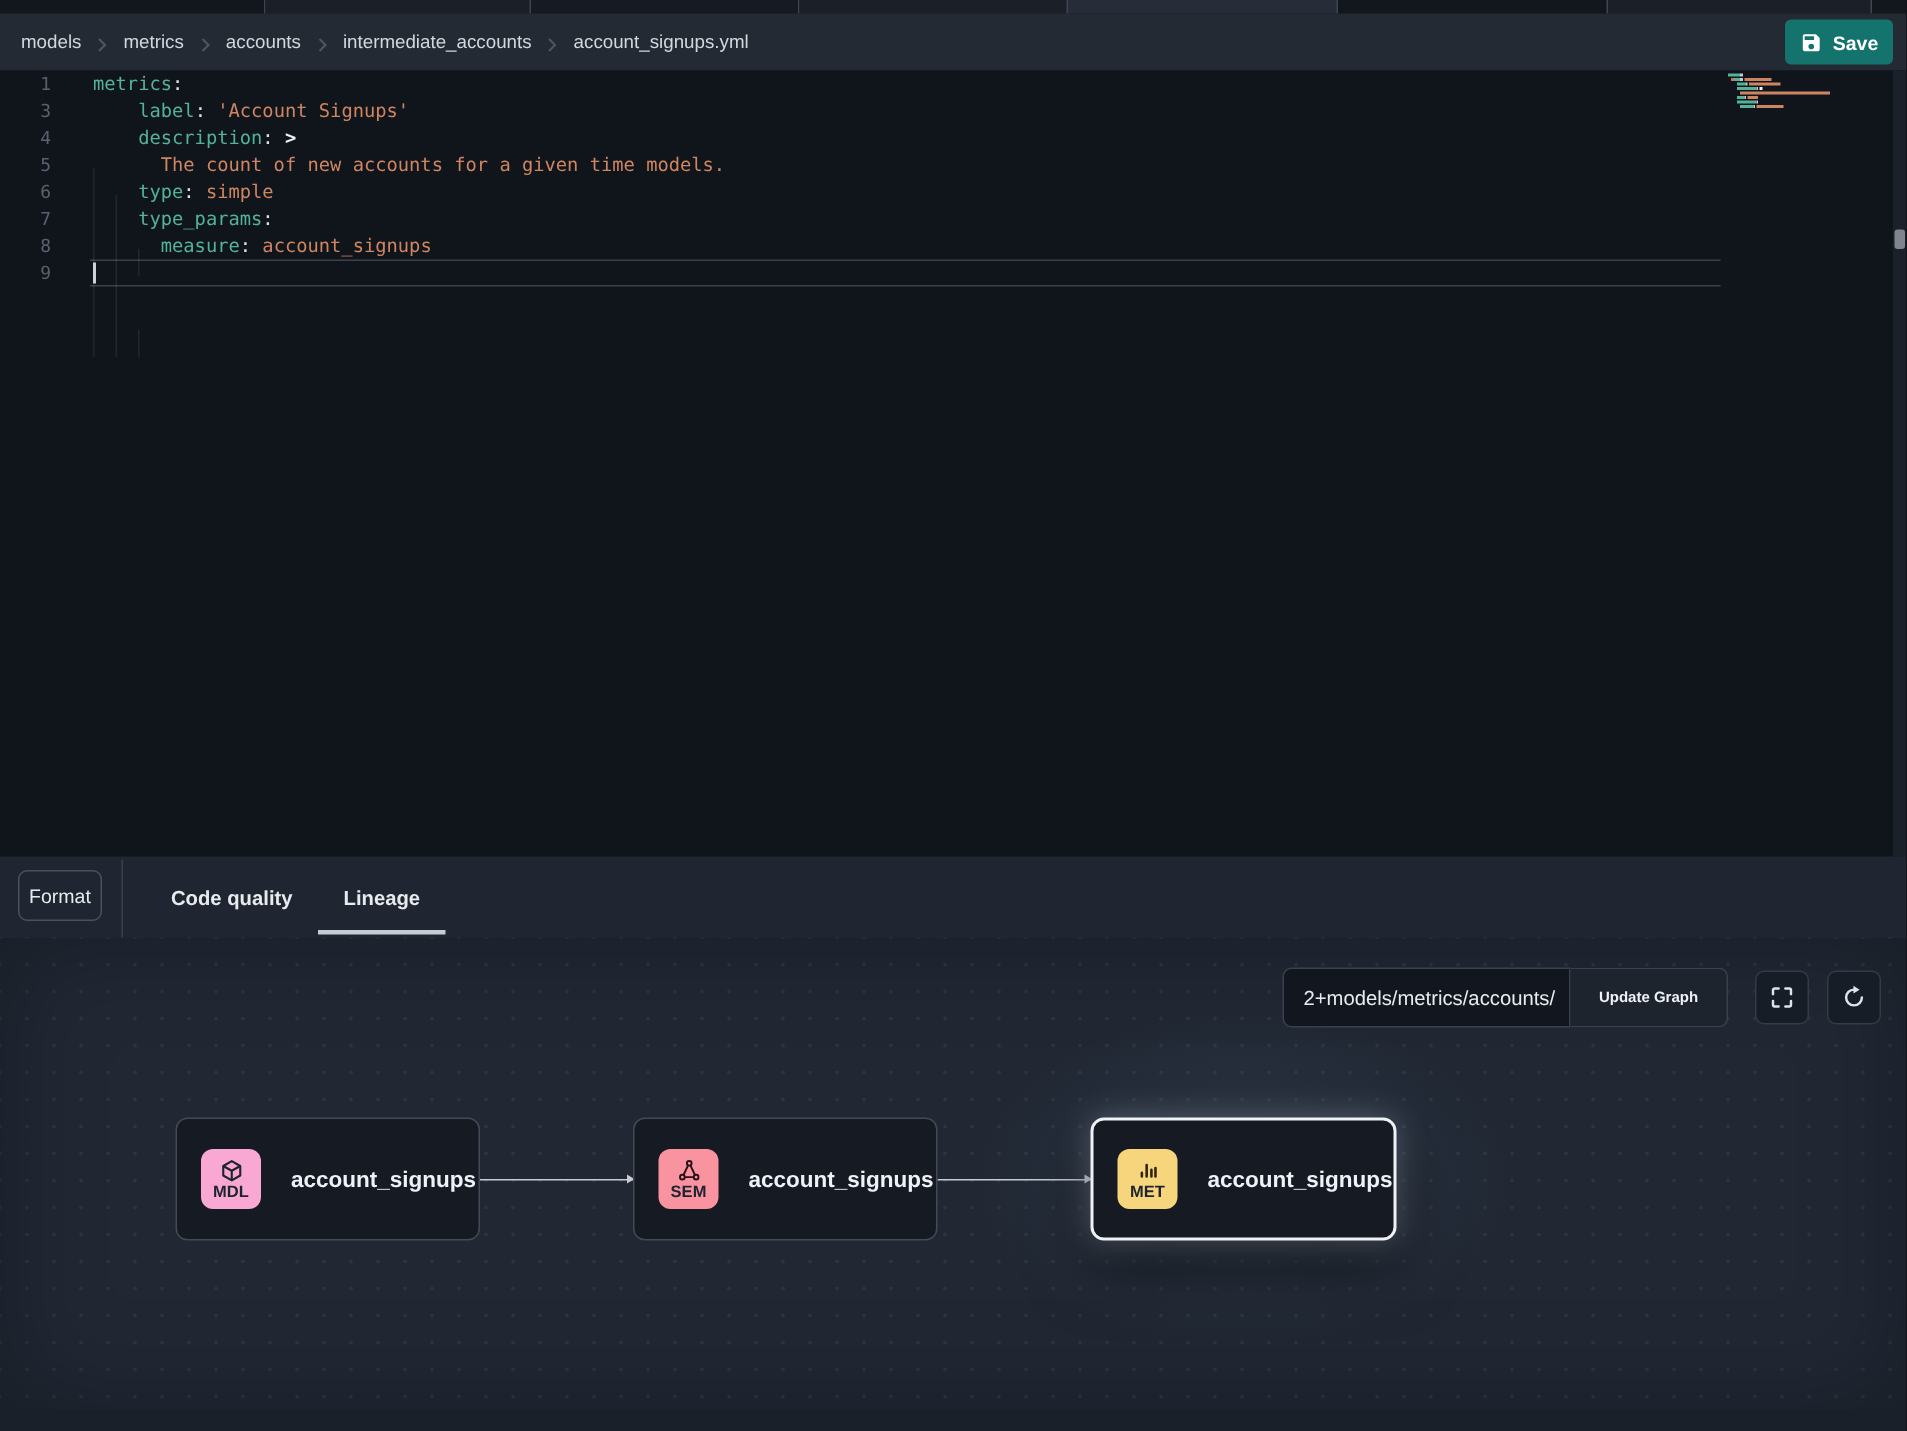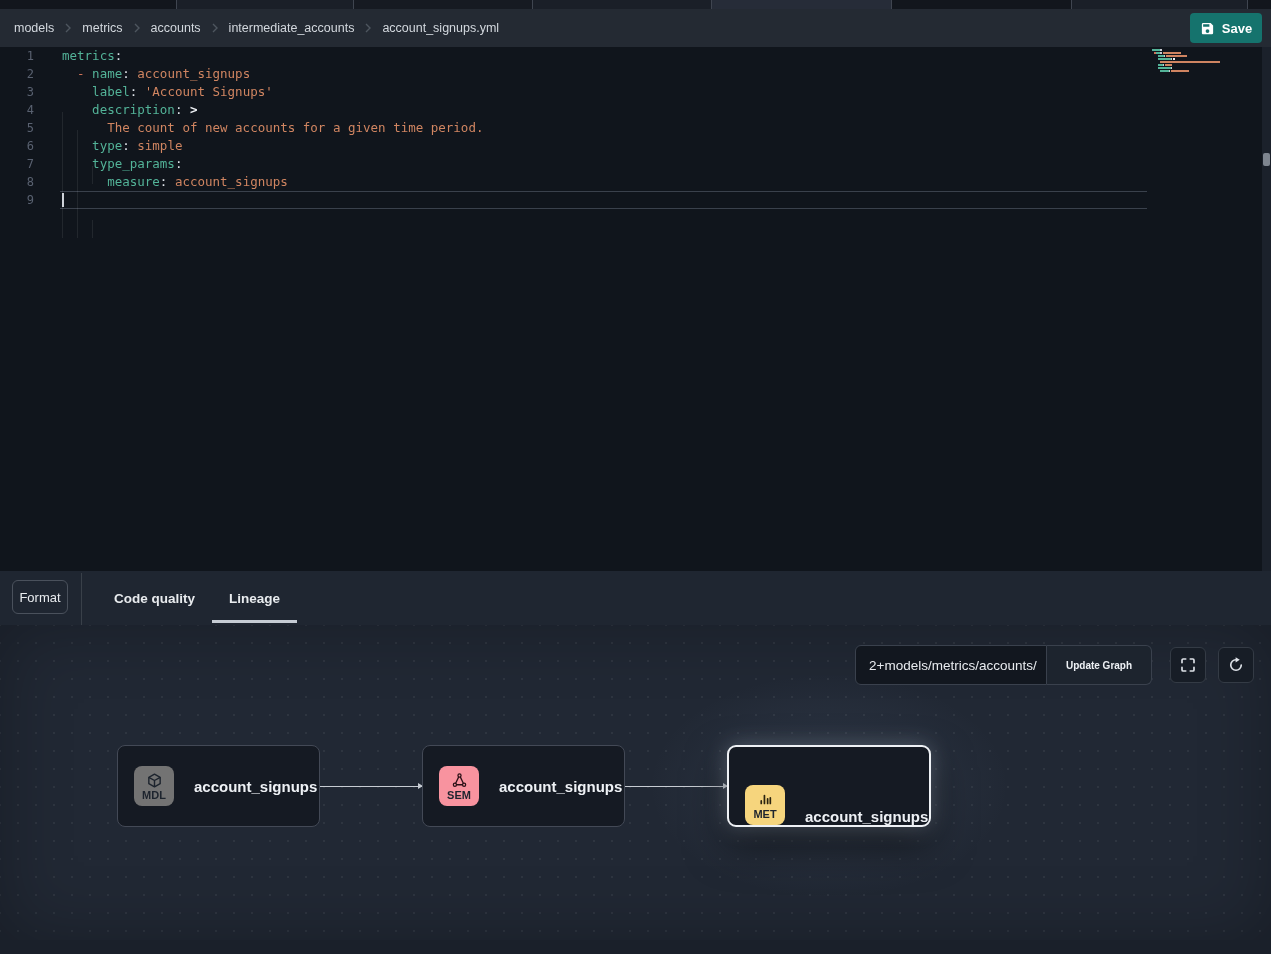--- a/index.html
+++ b/index.html
@@ -7,21 +7,21 @@
   .app { position:relative; width:1271px; height:954px; overflow:hidden;
          background:#10151c; font-family:"Liberation Sans", sans-serif; }
 
   
   .topstrip { position:absolute; left:0; top:0; width:1271px; height:9px; display:flex; background:#12161d; }
   .topstrip .seg { height:9px; border-right:1px solid #3f4550; }
 
   
   .crumbbar { position:absolute; left:0; top:9px; width:1271px; height:38px;
               background:#242a33; display:flex; align-items:center; padding-left:14px; }
-  .crumbs { display:flex; align-items:center; gap:9px; }
+  .crumbs { display:flex; align-items:flex-end; gap:9px; }
   .crumb { color:#d3d8de; font-size:12.5px; cursor:pointer; }
   .crumb-sep { display:flex; align-items:center; }
   .save-btn { position:absolute; right:9px; top:4px; width:72px; height:30px;
               background:#15736d; border:none; border-radius:4px; color:#fff;
               font-size:13px; font-weight:bold; display:flex; align-items:center;
               justify-content:center; gap:7px; cursor:pointer; font-family:"Liberation Sans",sans-serif; }
 
   
   .editor { position:absolute; left:0; top:47px; width:1271px; height:511px; background:#10151c; }
   .code-lines { position:absolute; left:0; top:0; right:0; }
@@ -81,21 +81,21 @@
 
   .edge { position:absolute; top:161px; height:1px; background:#c7ccd3; }
   .edge::after { content:''; position:absolute; right:-1px; top:-3px;
                  border-left:5px solid #c7ccd3; border-top:3.5px solid transparent; border-bottom:3.5px solid transparent; }
   .edge.e1 { left:320px; width:102px; }
   .edge.e2 { left:625px; width:102px; }
 
   .lin-node { position:absolute; top:120px; width:203px; height:82px; background:#151a23;
               border:1px solid #434956; border-radius:8px; display:flex; align-items:center;
               padding-left:16px; cursor:pointer; }
-  .lin-node.n0 { left:117px; } .lin-node.n1 { left:422px; } .lin-node.n2 { left:727px; width:204px;align-items:flex-end; }
+  .lin-node.n0 { left:117px; } .lin-node.n1 { left:422px; } .lin-node.n2 { left:727px; width:204px; }
   .lin-node.selected { border:2px solid #eef1f5; border-radius:9px;
               box-shadow:0 0 22px rgba(200,215,235,0.30), 0 18px 42px rgba(0,0,0,0.55); }
   .badge { width:40px; height:40px; border-radius:8px; display:flex; flex-direction:column;
            align-items:center; justify-content:center; flex:none; }
   .badge-icon { display:flex; height:17px; }
   .badge-label { font-size:11px; font-weight:bold; color:#1d242e; line-height:12px; }
   .node-label { color:#eef1f5; font-size:15px; font-weight:bold; margin-left:20px;
                 font-family:"Liberation Sans",sans-serif; }
 
   .bottom-strip { position:absolute; left:0; bottom:0; width:1271px; height:14px; background:#1a202a; }
@@ -150,24 +150,23 @@
             <path fill="#ffffff" fill-rule="evenodd" d="M17 3H5a2 2 0 0 0-2 2v14c0 1.1.9 2 2 2h14a2 2 0 0 0 2-2V7l-4-4zM12 19a3 3 0 1 1 0-6 3 3 0 0 1 0 6zm3-10H5V5h10v4z"></path>
           </svg>
       </span>
       <span>Save</span>
     </button>
   </div>
 
   <div class="editor">
     <div class="code-lines">
         <div class="code-line"><span class="ln">1</span><span class="tk-key">metrics</span><span class="tk-punc">:</span></div>
-        <div class="code-line"><span class="ln">2</span><span class="tk-dash">  - </span><span class="tk-key">name</span><span class="tk-punc">:</span><span class="tk-val"> account_signups</span></div>
         <div class="code-line"><span class="ln">3</span><span class="tk-plain">    </span><span class="tk-key">label</span><span class="tk-punc">:</span><span class="tk-val"> 'Account Signups'</span></div>
         <div class="code-line"><span class="ln">4</span><span class="tk-plain">    </span><span class="tk-key">description</span><span class="tk-punc">:</span><span class="tk-gt"> &gt;</span></div>
-        <div class="code-line"><span class="ln">5</span><span class="tk-plain">      </span><span class="tk-val">The count of new accounts for a given time period.</span></div>
+        <div class="code-line"><span class="ln">5</span><span class="tk-plain">      </span><span class="tk-val">The count of new accounts for a given time models.</span></div>
         <div class="code-line"><span class="ln">6</span><span class="tk-plain">    </span><span class="tk-key">type</span><span class="tk-punc">:</span><span class="tk-val"> simple</span></div>
         <div class="code-line"><span class="ln">7</span><span class="tk-plain">    </span><span class="tk-key">type_params</span><span class="tk-punc">:</span></div>
         <div class="code-line"><span class="ln">8</span><span class="tk-plain">      </span><span class="tk-key">measure</span><span class="tk-punc">:</span><span class="tk-val"> account_signups</span></div>
         <div class="code-line active"><span class="ln">9</span></div>
       </div>
     <div class="guide" style="left:62px;top:65px;height:126px"></div>
     <div class="guide" style="left:77px;top:83px;height:108px"></div>
     <div class="guide" style="left:92px;top:119px;height:18px"></div>
     <div class="guide" style="left:92px;top:173px;height:18px"></div>
     <div class="minimap">
@@ -216,21 +215,21 @@
               <path d="M12 5a7 7 0 1 0 7 7" fill="none" stroke="#dfe3e9" stroke-width="2.2" stroke-linecap="round"></path>
               <path d="M11.5 1.5L17 5l-5.5 3.5z" fill="#dfe3e9"></path>
             </svg>
         </span>
       </button>
 
       <div class="edge e1"></div>
       <div class="edge e2"></div>
       <div>
           <div class="lin-node n0">
-            <div class="badge" style="background: #737373;">
+            <div class="badge" style="background: #f9a8d4;">
               <span class="badge-icon">
                 <svg viewBox="0 0 24 24" width="17" height="17" fill="none" stroke="#1d242e" stroke-width="2" stroke-linejoin="round">
                   <path d="M12 3l8 4.5v9L12 21l-8-4.5v-9L12 3z"></path>
                   <path d="M4 7.5l8 4.5 8-4.5M12 12v9"></path>
                 </svg>
               </span>
               <span class="badge-label">MDL</span>
             </div>
             <span class="node-label">account_signups</span>
           </div>

